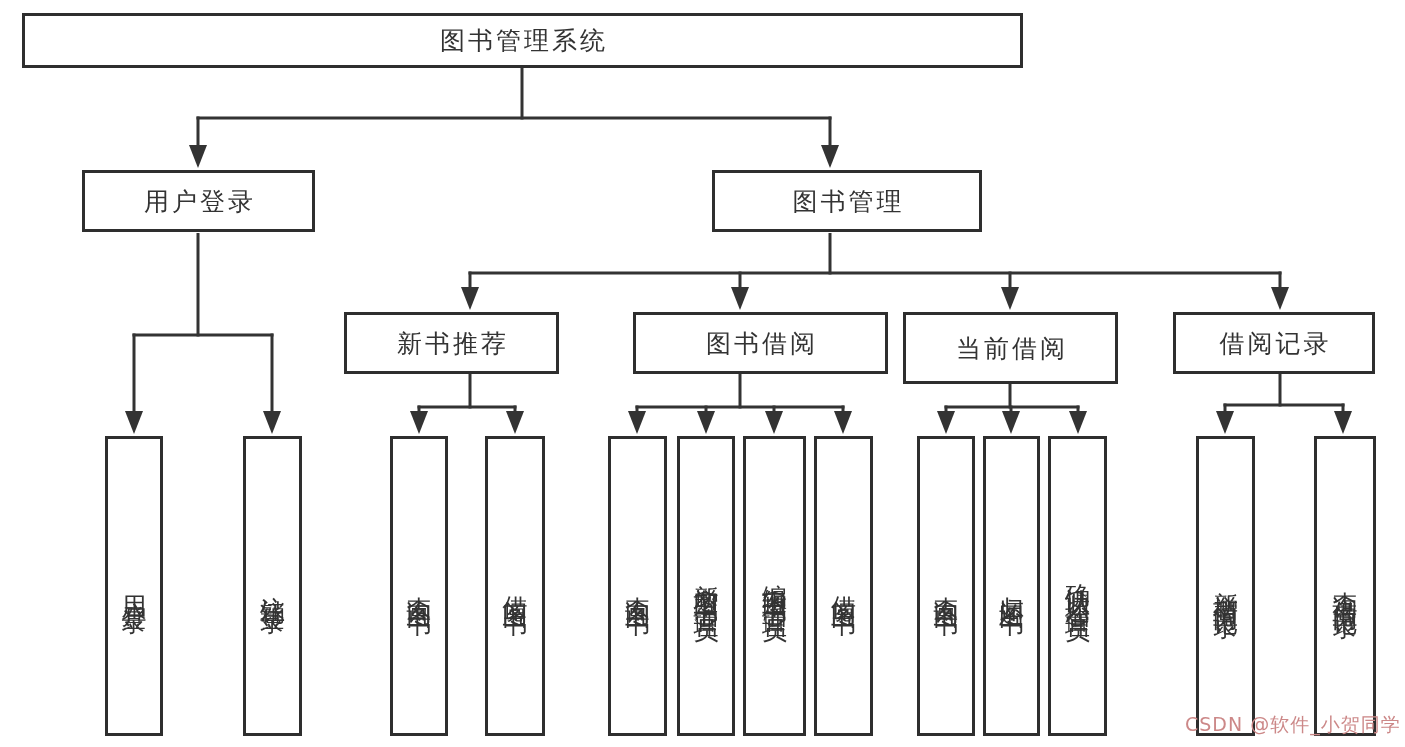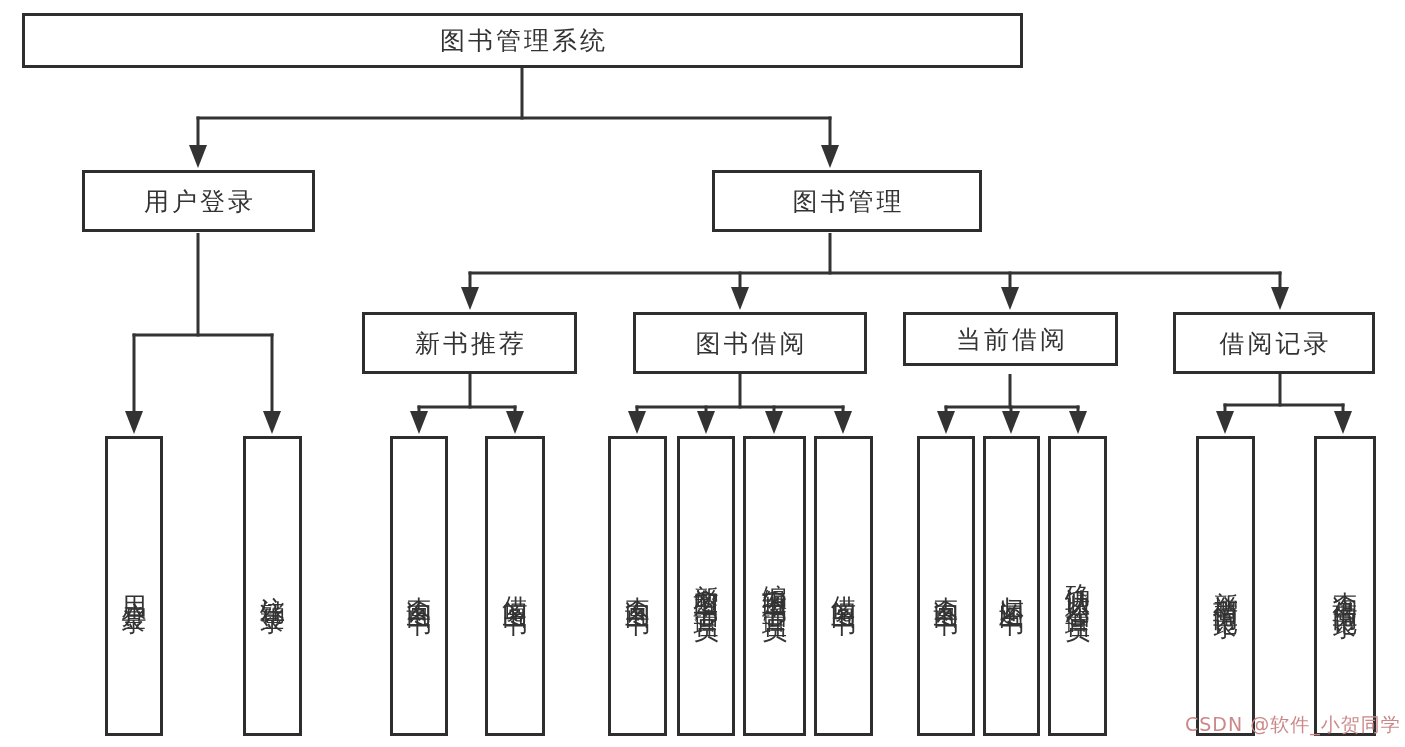--- a/index.html
+++ b/index.html
@@ -47,23 +47,23 @@
     letter-spacing: 5px;
     font-size: 25px;
     line-height: 1;
   }
   
   #root-box        { left: 22px;   top: 13px;  width: 1001px; height: 55px; }
   
   #box-user-login  { left: 82px;   top: 170px; width: 233px;  height: 62px; }
   #box-book-mgmt   { left: 712px;  top: 170px; width: 270px;  height: 62px; }
   
-  #box-new-books   { left: 362px;  top: 312px; width: 215px;  height: 62px; }
-  #box-book-borrow { left: 633px;  top: 312px; width: 234px;  height: 62px; }
-  #box-cur-borrow  { left: 903px;  top: 312px; width: 215px;  height: 54px; }
+  #box-new-books   { left: 344px;  top: 312px; width: 215px;  height: 62px; }
+  #box-book-borrow { left: 633px;  top: 312px; width: 255px;  height: 62px; }
+  #box-cur-borrow  { left: 903px;  top: 312px; width: 215px;  height: 72px; }
   #box-records     { left: 1173px; top: 312px; width: 202px;  height: 62px; }
   
   .leaf { top: 436px; height: 300px; }
   #leaf-a1 { left: 105px;  width: 58px; }
   #leaf-a2 { left: 243px;  width: 59px; }
   #leaf-b1 { left: 390px;  width: 58px; }
   #leaf-b2 { left: 485px;  width: 60px; }
   #leaf-c1 { left: 608px;  width: 59px; }
   #leaf-c2 { left: 677px;  width: 58px; }
   #leaf-c3 { left: 743px;  width: 63px; }

